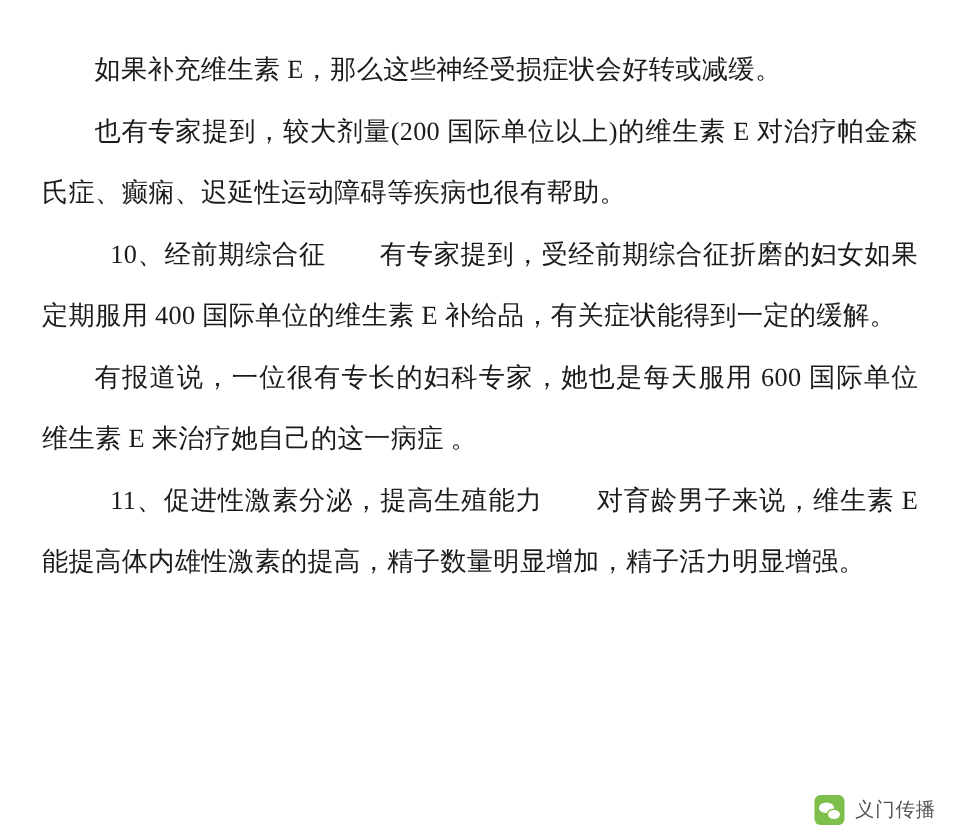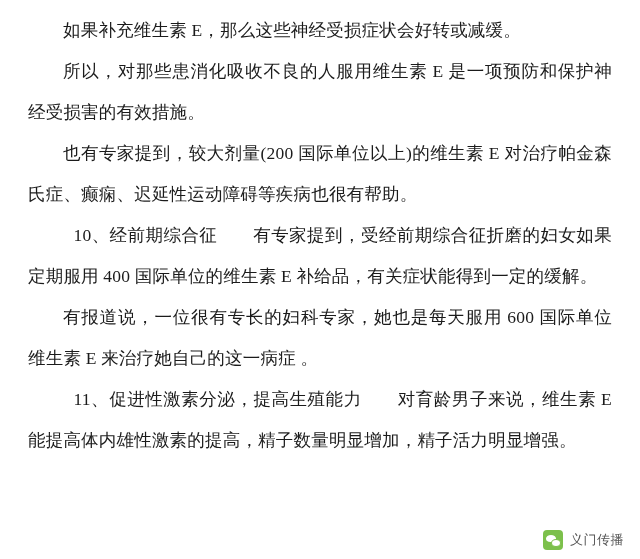--- a/index.html
+++ b/index.html
@@ -12,21 +12,21 @@
     background: #ffffff;
     font-family: "Liberation Serif", serif;
     overflow: hidden;
     position: relative;
   }
   .page {
     width: 640px;
     height: 559px;
     position: relative;
     box-sizing: border-box;
-    padding: 10px 28px 0 28px;
+    padding: 26px 28px 0 28px;
   }
   .para {
     font-size: 17.5px;
     line-height: 41px;
     color: #1b1b1b;
     text-align: justify;
     text-justify: inter-ideograph;
     margin: 0;
     letter-spacing: 0.2px;
   }
@@ -87,21 +87,20 @@
     letter-spacing: 0.5px;
     text-align: center;
   }
 </style>
 </head>
 <body>
 
 <div class="page">
 
   <p class="para indent2">如果补充维生素 E，那么这些神经受损症状会好转或减缓。</p>
-  <p class="para indent2">所以，对那些患消化吸收不良的人服用维生素 E 是一项预防和保护神经受损害的有效措施。</p>
   <p class="para indent2">也有专家提到，较大剂量(200 国际单位以上)的维生素 E 对治疗帕金森氏症、癫痫、迟延性运动障碍等疾病也很有帮助。</p>
   <p class="para indent3">10、经前期综合征　　有专家提到，受经前期综合征折磨的妇女如果定期服用 400 国际单位的维生素 E 补给品，有关症状能得到一定的缓解。</p>
   <p class="para indent2">有报道说，一位很有专长的妇科专家，她也是每天服用 600 国际单位维生素 E 来治疗她自己的这一病症 。</p>
   <p class="para indent3">11、促进性激素分泌，提高生殖能力　　对育龄男子来说，维生素 E 能提高体内雄性激素的提高，精子数量明显增加，精子活力明显增强。</p>
 
   <div class="footer-bar">
     <span class="wechat-icon"></span>
     <span class="footer-text">义门传播</span>
   </div>
 

